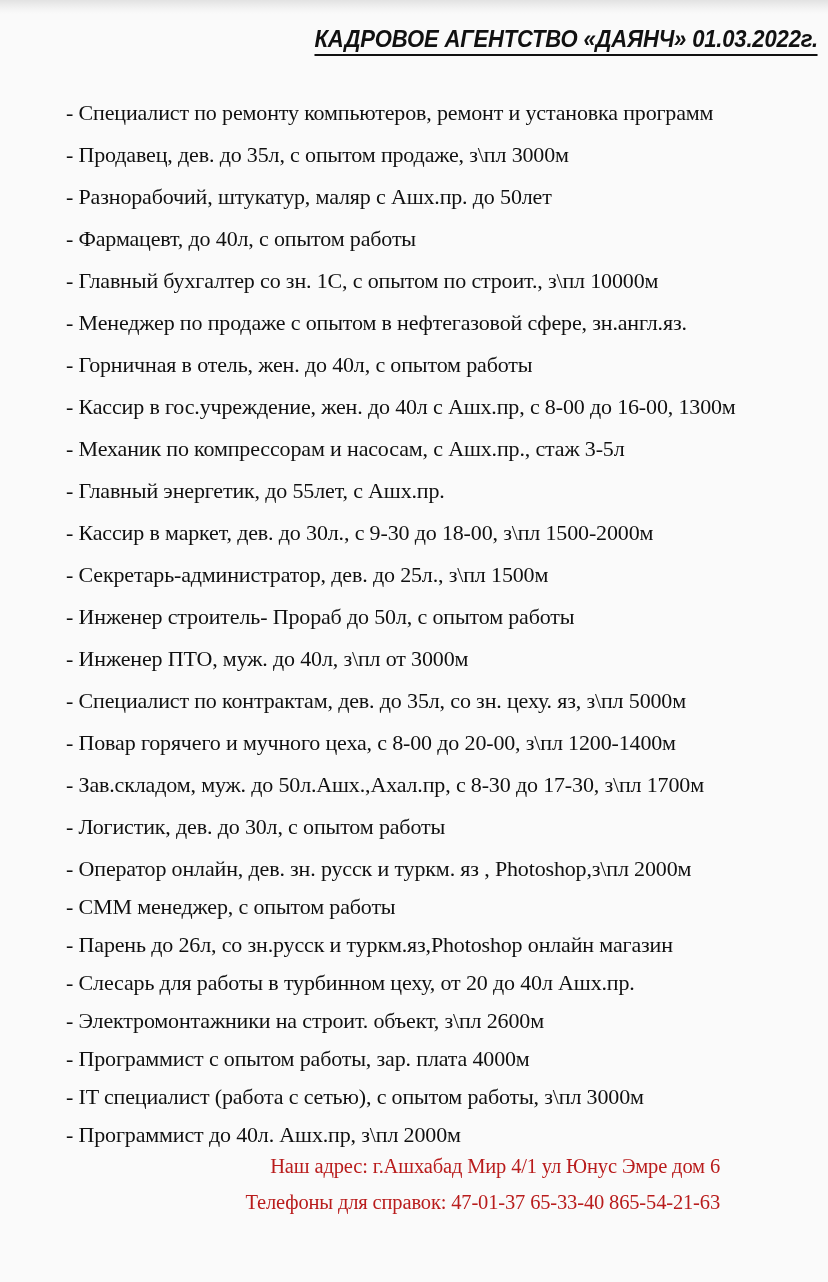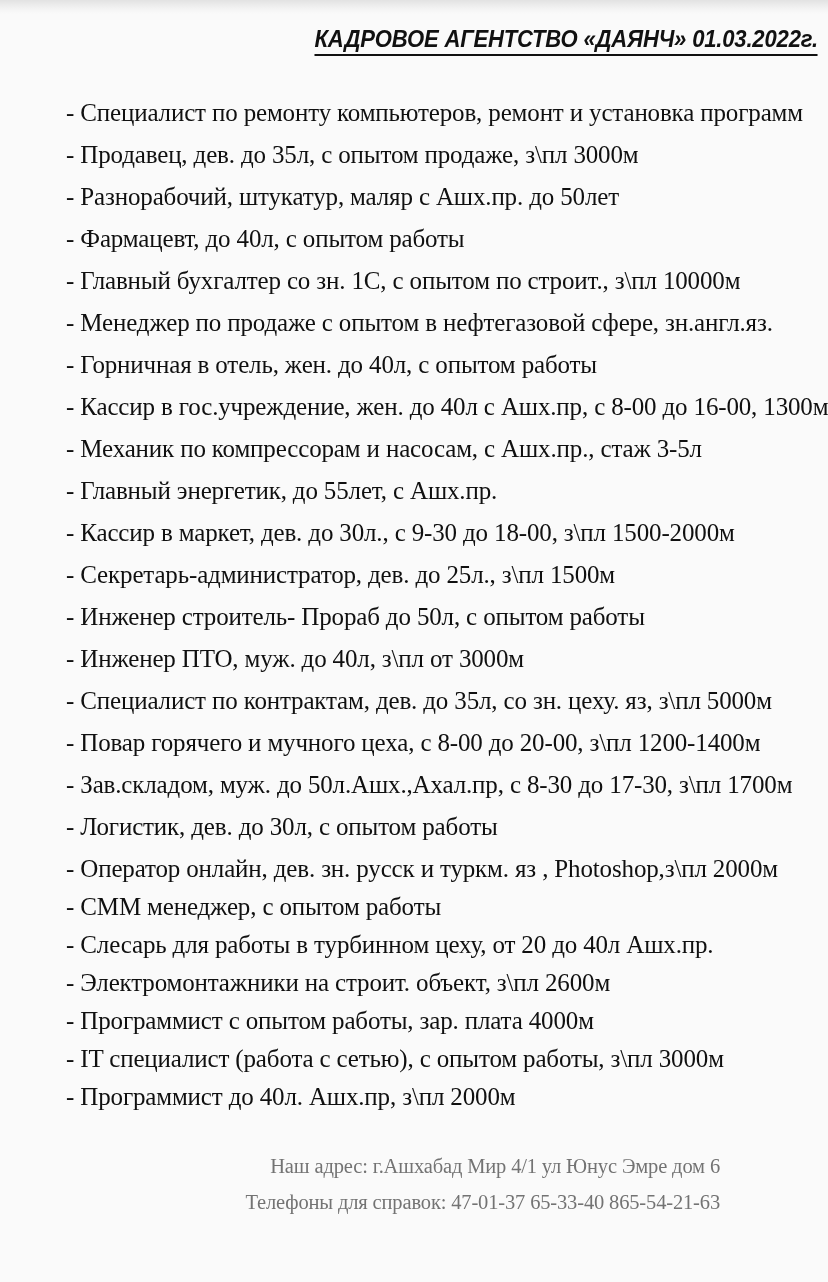--- a/index.html
+++ b/index.html
@@ -63,21 +63,21 @@
   .vacancy-list {
     position: absolute;
     top: 92px;
     left: 66px;
     width: 700px;
     margin: 0;
     padding: 0;
     list-style: none;
   }
   .vacancy-item {
-    font-size: 25px;
+    font-size: 22px;
     line-height: 42px;
     height: 42px;
     white-space: nowrap;
     letter-spacing: -0.15px;
     color: #101010;
   }
   
   .vacancy-list.tight {
     top: 888px;
   }
@@ -94,21 +94,21 @@
     width: 828px;
     padding-right: 108px;
     box-sizing: border-box;
     text-align: right;
   }
   .footer-line {
     font-size: 20.5px;
     line-height: 36px;
     white-space: nowrap;
     letter-spacing: -0.15px;
-    color: #737373;
+    color: #b91c1c;
   }
 </style>
 </head>
 <body>
 
 <div class="page">
 
   <div class="top-shade"></div>
 
   <div class="doc-title">
@@ -132,20 +132,21 @@
     <li class="vacancy-item">- Инженер ПТО, муж. до 40л, з\пл от 3000м</li>
     <li class="vacancy-item">- Специалист по контрактам, дев. до 35л, со зн. цеху. яз, з\пл 5000м</li>
     <li class="vacancy-item">- Повар горячего и мучного цеха, с 8-00 до 20-00, з\пл 1200-1400м</li>
     <li class="vacancy-item">- Зав.складом, муж. до 50л.Ашх.,Ахал.пр, с 8-30 до 17-30, з\пл 1700м</li>
     <li class="vacancy-item">- Логистик, дев. до 30л, с опытом работы</li>
     <li class="vacancy-item">- Оператор онлайн, дев. зн. русск и туркм. яз , Photoshop,з\пл 2000м</li>
   </ul>
 
   <ul class="vacancy-list tight">
     <li class="vacancy-item">- СММ менеджер, с опытом работы</li>
+    <li class="vacancy-item">- Парень до 26л, со зн.русск и туркм.яз,Photoshop онлайн магазин</li>
     <li class="vacancy-item">- Слесарь для работы в турбинном цеху, от 20 до 40л Ашх.пр.</li>
     <li class="vacancy-item">- Электромонтажники на строит. объект, з\пл 2600м</li>
     <li class="vacancy-item">- Программист с опытом работы, зар. плата 4000м</li>
     <li class="vacancy-item">- IT специалист (работа с сетью), с опытом работы, з\пл 3000м</li>
     <li class="vacancy-item">- Программист до 40л. Ашх.пр, з\пл 2000м</li>
   </ul>
 
   <div class="footer">
     <div class="footer-line">Наш адрес: г.Ашхабад Мир 4/1 ул Юнус Эмре дом 6</div>
     <div class="footer-line">Телефоны для справок: 47-01-37  65-33-40    865-54-21-63</div>

